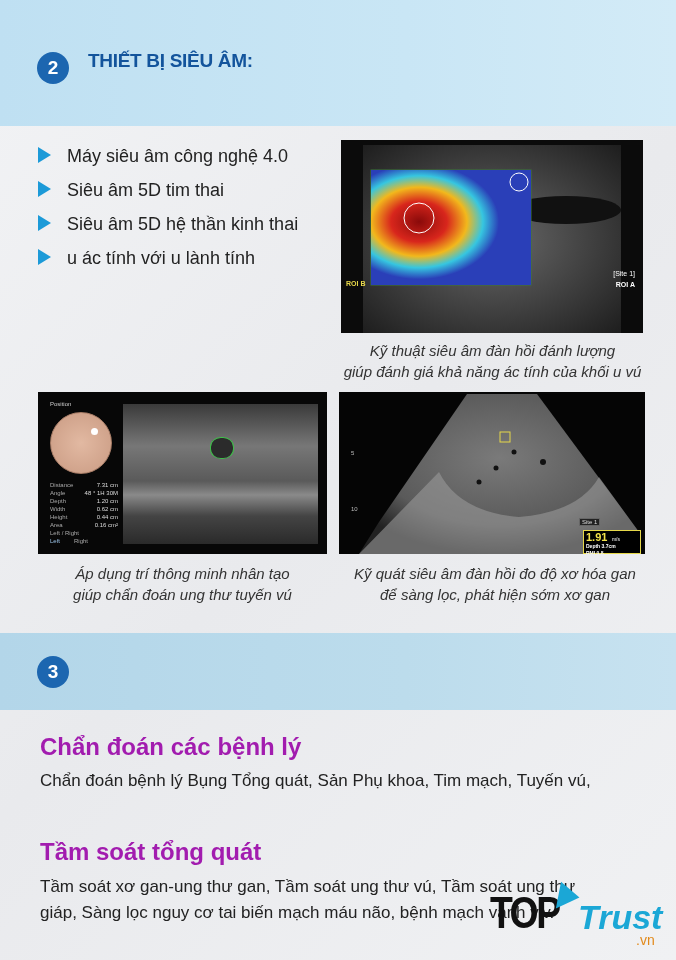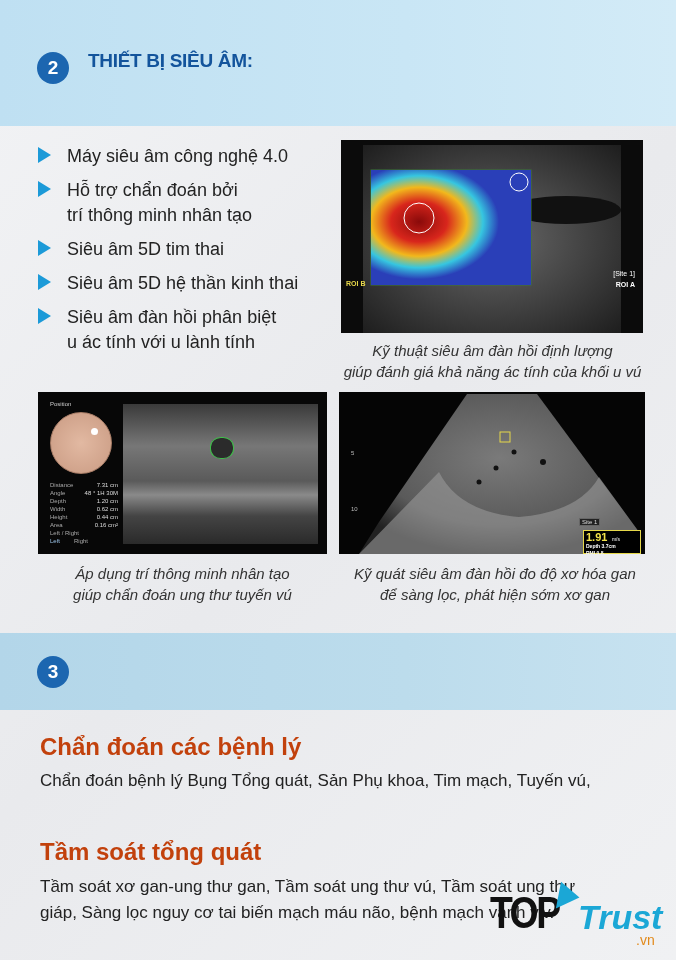--- a/index.html
+++ b/index.html
@@ -8,21 +8,21 @@
   .hdr2 { position:absolute; left:0; top:0; width:676px; height:126px; background:linear-gradient(90deg,#bfe0f2,#c9e6f5 60%,#d3ebf7); }
   .badge { position:absolute; width:32px; height:32px; border-radius:50%; background:#1c66b0; color:#fff; font-weight:bold; font-size:19px; display:flex; align-items:center; justify-content:center; }
   .h-title { position:absolute; color:#13549c; font-weight:bold; font-family:"Liberation Sans", sans-serif; letter-spacing:-0.3px; }
   .bullets { position:absolute; left:38px; top:144px; width:300px; }
   .bullet { display:flex; align-items:flex-start; margin-bottom:9px; }
   .tri { width:0; height:0; border-top:8px solid transparent; border-bottom:8px solid transparent; border-left:13px solid #1c9ad8; margin-top:3px; margin-right:16px; flex-shrink:0; }
   .btext { font-size:18px; line-height:25px; color:#222; }
   .img { position:absolute; background:#0b0b0b; overflow:hidden; }
   .cap { position:absolute; text-align:center; font-style:italic; font-size:15px; line-height:21px; color:#333; }
   .hdr3 { position:absolute; left:0; top:633px; width:676px; height:77px; background:linear-gradient(90deg,#b3d6e9,#bcdcec 60%,#c7e2f0); }
-  .sub { position:absolute; left:40px; color:#c2410c; font-weight:bold; font-size:24px; }
+  .sub { position:absolute; left:40px; color:#a21caf; font-weight:bold; font-size:24px; }
   .para { position:absolute; left:40px; width:630px; font-size:17px; line-height:26px; color:#222; }
   .logo { position:absolute; left:490px; top:880px; width:180px; height:75px; }
 </style>
 </head>
 <body>
 
 <div class="page"></div>
 
 <div class="hdr2">
   <div class="badge" style="left:37px;top:52px;">2</div>
@@ -32,40 +32,32 @@
 <div class="bullets">
   <div class="bullet">
     <div class="tri"></div>
     <div class="btext">
         <div>Máy siêu âm công nghệ 4.0</div>
       </div>
   </div>
   <div class="bullet">
     <div class="tri"></div>
     <div class="btext">
-        <div>Hỗ trợ chẩn đoán bởi</div>
-        <div>trí thông minh nhân tạo</div>
-      </div>
-  </div>
-  <div class="bullet">
-    <div class="tri"></div>
-    <div class="btext">
         <div>Siêu âm 5D tim thai</div>
       </div>
   </div>
   <div class="bullet">
     <div class="tri"></div>
     <div class="btext">
         <div>Siêu âm 5D hệ thần kinh thai</div>
       </div>
   </div>
   <div class="bullet">
     <div class="tri"></div>
     <div class="btext">
-        <div>Siêu âm đàn hồi phân biệt</div>
         <div>u ác tính với u lành tính</div>
       </div>
   </div>
 </div>
 
 <div class="img" style="left:341px;top:140px;width:302px;height:193px;">
   <svg width="302" height="193" viewBox="0 0 302 193">
     <defs>
       <radialGradient id="g1" cx="0.5" cy="0.5" r="0.7">
           <stop offset="0" stop-color="#6a6a6a"></stop>
@@ -88,21 +80,21 @@
   </svg>
   <div style="position:absolute;left:5px;top:140px;font-size:7px;color:#e8d84a;line-height:8px;">
     <div style="font-weight:bold;">ROI B</div>
   </div>
   <div style="position:absolute;right:8px;top:130px;font-size:7px;color:#fff;text-align:right;line-height:8px;">
     <div>[Site 1]</div>
     <div style="font-weight:bold;margin-top:3px;">ROI A</div>
   </div>
 </div>
 <div class="cap" style="left:335px;top:340px;width:315px;">
-  <div>Kỹ thuật siêu âm đàn hồi định lượng</div>
+  <div>Kỹ thuật siêu âm đàn hồi đánh lượng</div>
   <div>giúp đánh giá khả năng ác tính của khối u vú</div>
 </div>
 
 <div class="img" style="left:38px;top:392px;width:289px;height:162px;background:#070707;">
   <div style="position:absolute;left:12px;top:9px;font-size:6px;color:#ccc;">Position</div>
   <div style="position:absolute;left:12px;top:20px;width:62px;height:62px;border-radius:50%;background:radial-gradient(circle,#e2b9a2,#c99a82);border:1px solid #a77c66;"></div>
   <div style="position:absolute;left:53px;top:36px;width:7px;height:7px;border-radius:50%;background:#fff;"></div>
   <div style="position:absolute;left:12px;top:89px;font-size:6px;color:#aaa;line-height:8px;width:68px;">
     <div style="display:flex;justify-content:space-between;">
         <span>Distance</span>

